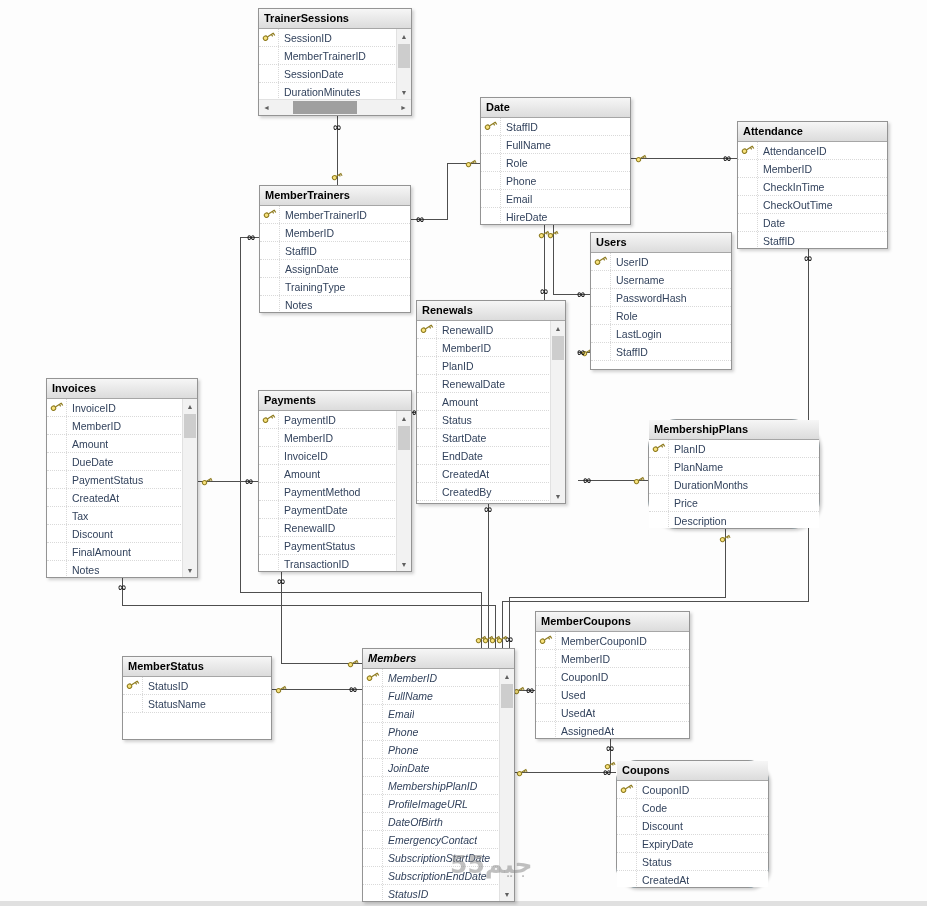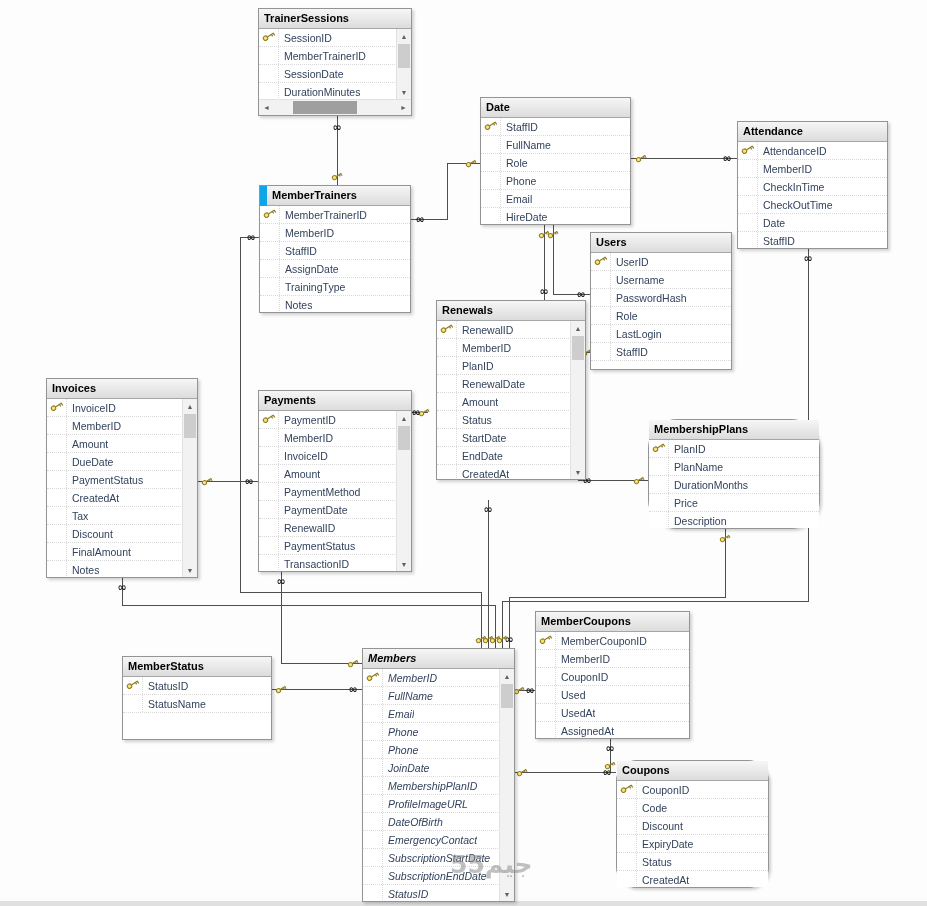--- a/index.html
+++ b/index.html
@@ -255,21 +255,21 @@
         <div class="row">
           <div class="cell-icon"></div>
           <div class="cell-name">Date</div>
         </div>
         <div class="row">
           <div class="cell-icon"></div>
           <div class="cell-name">StaffID</div>
         </div>
       </div>
     </div>
-    <div class="tbl" style="left: 259px; top: 185px; width: 152px; height: 128px; padding-left: 7px;">
+    <div class="tbl" style="left: 259px; top: 185px; width: 152px; height: 128px;">
       <div class="tbl-title">MemberTrainers</div>
       <div class="tbl-body">
         <div class="row">
           <div class="cell-icon">
             <svg width="16" height="11" viewBox="0 0 16 11">
               <g transform="translate(2.5,7.5) rotate(-33)">
                 <circle cx="2.4" cy="0" r="2.2" fill="#f9e37d" stroke="#8f7c20" stroke-width="1"></circle>
                 <path d="M4.6 0H12M9.4 0V2.3M11.6 0V2.8" stroke="#8f7c20" stroke-width="1.2" fill="none"></path>
               </g>
             </svg>
@@ -327,21 +327,21 @@
         <div class="row">
           <div class="cell-icon"></div>
           <div class="cell-name">LastLogin</div>
         </div>
         <div class="row">
           <div class="cell-icon"></div>
           <div class="cell-name">StaffID</div>
         </div>
       </div>
     </div>
-    <div class="tbl" style="left: 436px; top: 300px; width: 150px; height: 180px;">
+    <div class="tbl" style="left: 416px; top: 300px; width: 150px; height: 204px;">
       <div class="tbl-title">Renewals</div>
       <div class="tbl-body">
         <div class="row">
           <div class="cell-icon">
             <svg width="16" height="11" viewBox="0 0 16 11">
               <g transform="translate(2.5,7.5) rotate(-33)">
                 <circle cx="2.4" cy="0" r="2.2" fill="#f9e37d" stroke="#8f7c20" stroke-width="1"></circle>
                 <path d="M4.6 0H12M9.4 0V2.3M11.6 0V2.8" stroke="#8f7c20" stroke-width="1.2" fill="none"></path>
               </g>
             </svg>

